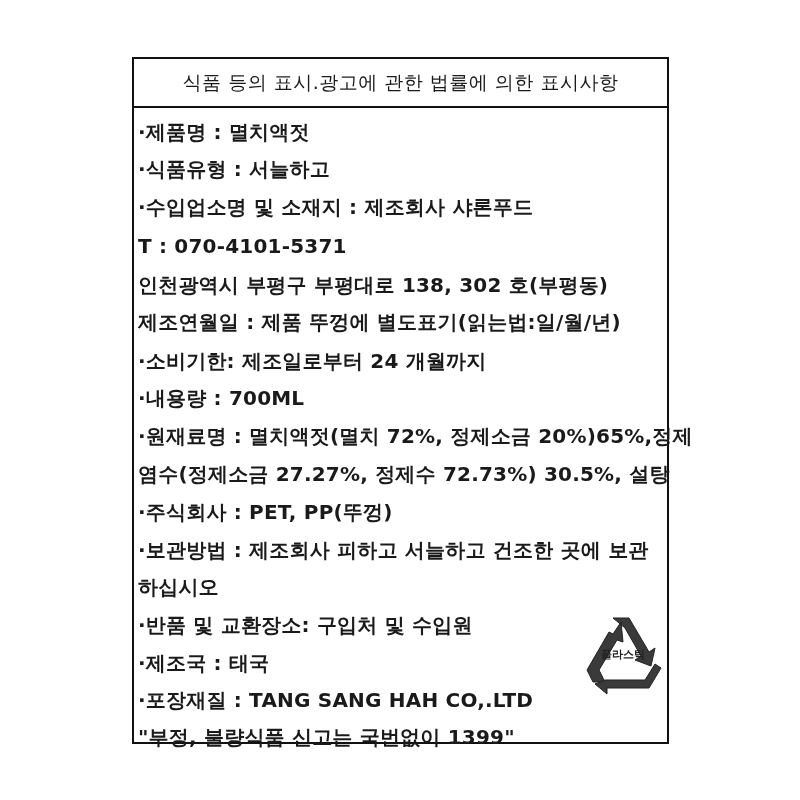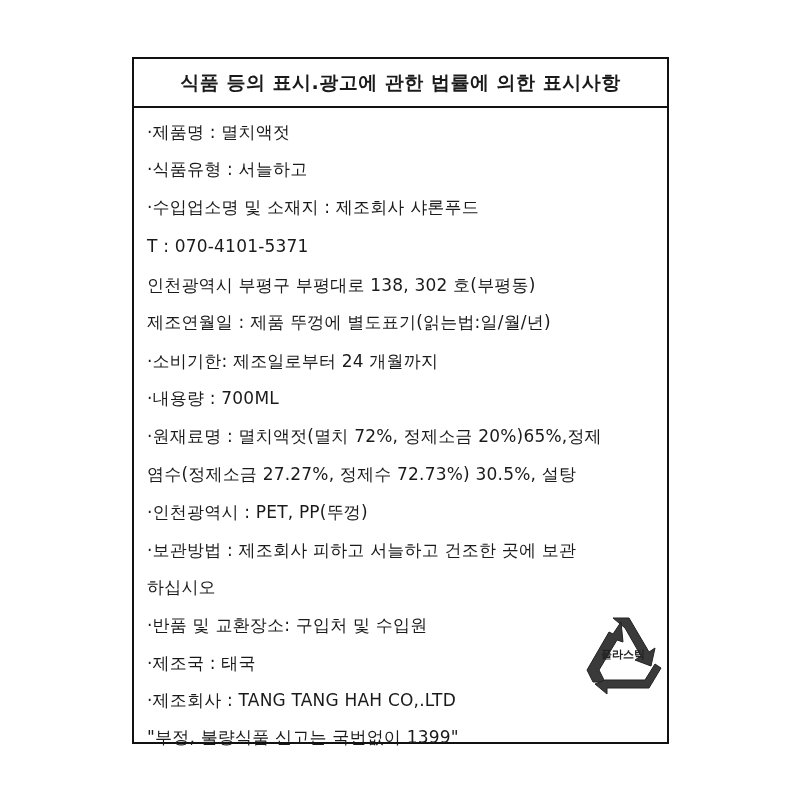--- a/index.html
+++ b/index.html
@@ -1,23 +1,23 @@
 <!DOCTYPE html>
 <html><head>
 <meta charset="utf-8">
 <style>
   html, body { margin: 0; padding: 0; background: #ffffff; }
   body { width: 800px; height: 800px; position: relative; overflow: hidden;
          font-family: "DejaVu Sans", "Liberation Sans", sans-serif; color: #1a1a1a; }
   .label-box { position: absolute; left: 132px; top: 57px; width: 533px; height: 683px;
                border: 2px solid #111; box-sizing: content-box; }
   .header { height: 47px; border-bottom: 2px solid #111; display: flex; align-items: center;
-            justify-content: center; font-size: 19px; font-weight: bold; letter-spacing: 0.5px; }
+            justify-content: center; font-size: 19px; font-weight: normal; letter-spacing: 0.5px; }
   .rows { position: relative; }
-  .row { position: absolute; left: 13px; font-size: 17px; font-weight: normal; white-space: nowrap;
+  .row { position: absolute; left: 4px; font-size: 20px; font-weight: bold; white-space: nowrap;
          letter-spacing: 0.2px; line-height: 20px; }
   .recycle { position: absolute; left: 583px; top: 612px; width: 80px; height: 84px; }
 </style>
 </head>
 <body>
 
 <div class="label-box">
   <div class="header">
     <span>식품 등의 표시.광고에 관한 법률에 의한 표시사항</span>
   </div>
@@ -25,26 +25,26 @@
     <div class="row" style="top:14px">·제품명 : 멸치액젓</div>
     <div class="row" style="top:51px">·식품유형 : 서늘하고</div>
     <div class="row" style="top:89px">·수입업소명 및 소재지 : 제조회사 샤론푸드</div>
     <div class="row" style="top:128px">T : 070-4101-5371</div>
     <div class="row" style="top:167px">인천광역시 부평구 부평대로 138, 302 호(부평동)</div>
     <div class="row" style="top:204px">제조연월일 : 제품 뚜껑에 별도표기(읽는법:일/월/년)</div>
     <div class="row" style="top:243px">·소비기한: 제조일로부터 24 개월까지</div>
     <div class="row" style="top:280px">·내용량 : 700ML</div>
     <div class="row" style="top:318px">·원재료명   : 멸치액젓(멸치 72%,  정제소금 20%)65%,정제</div>
     <div class="row" style="top:356px">염수(정제소금 27.27%, 정제수 72.73%) 30.5%, 설탕</div>
-    <div class="row" style="top:394px">·인천광역시 : PET, PP(뚜껑)</div>
+    <div class="row" style="top:394px">·주식회사 : PET, PP(뚜껑)</div>
     <div class="row" style="top:432px">·보관방법 : 제조회사 피하고 서늘하고 건조한 곳에 보관</div>
     <div class="row" style="top:469px">하십시오</div>
     <div class="row" style="top:507px">·반품 및 교환장소: 구입처 및 수입원</div>
     <div class="row" style="top:545px">·제조국 : 태국</div>
-    <div class="row" style="top:582px">·제조회사 : TANG TANG HAH CO,.LTD</div>
+    <div class="row" style="top:582px">·포장재질 : TANG SANG HAH CO,.LTD</div>
     <div class="row" style="top:619px">"부정, 불량식품 신고는 국번없이 1399"</div>
   </div>
 </div>
 
 <div class="recycle">
   <svg width="80" height="84" viewBox="0 0 80 84">
     <g fill="#3a3a3a" stroke="#222" stroke-width="1">
 
       <path d="M30 6 L46 6 L66 40 L72 36 L68 54 L52 48 L58 44 L42 16 Z"></path>
 

